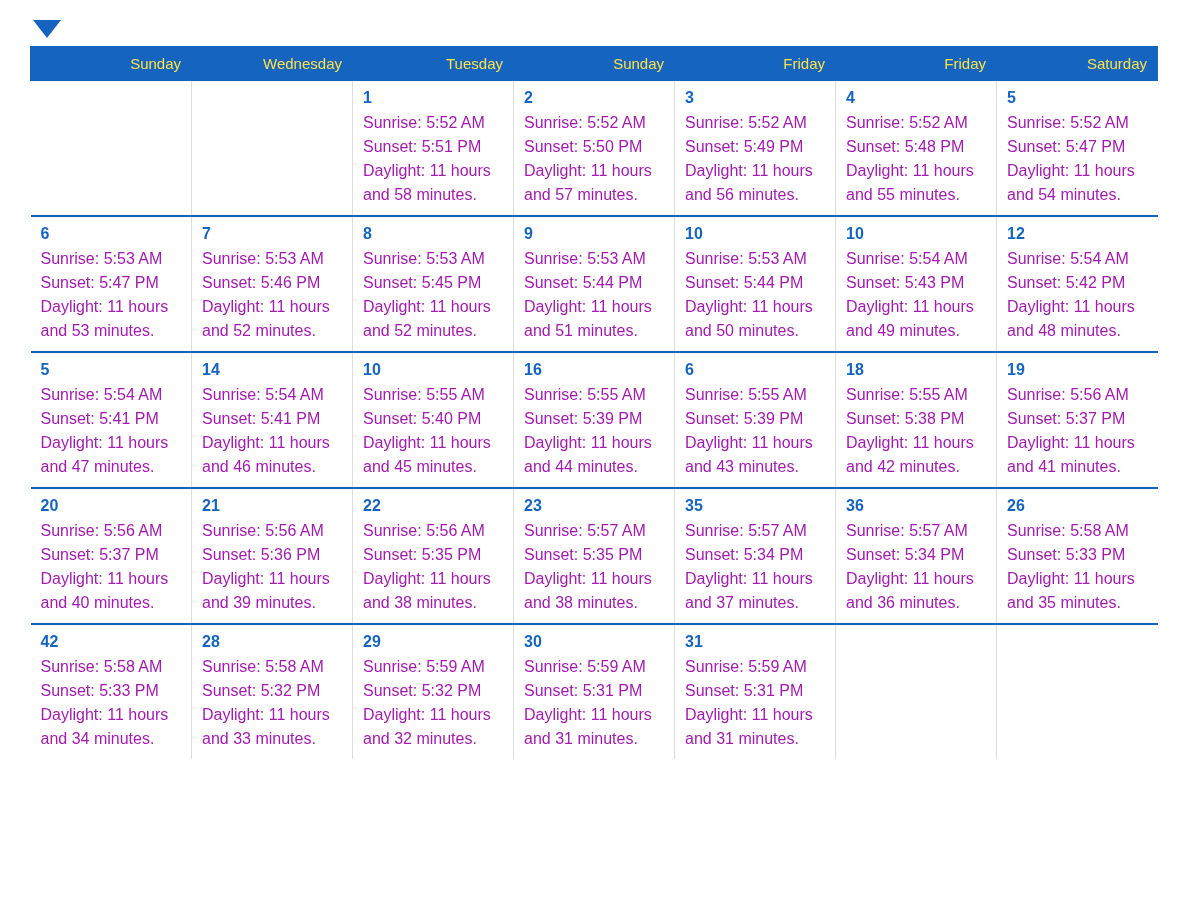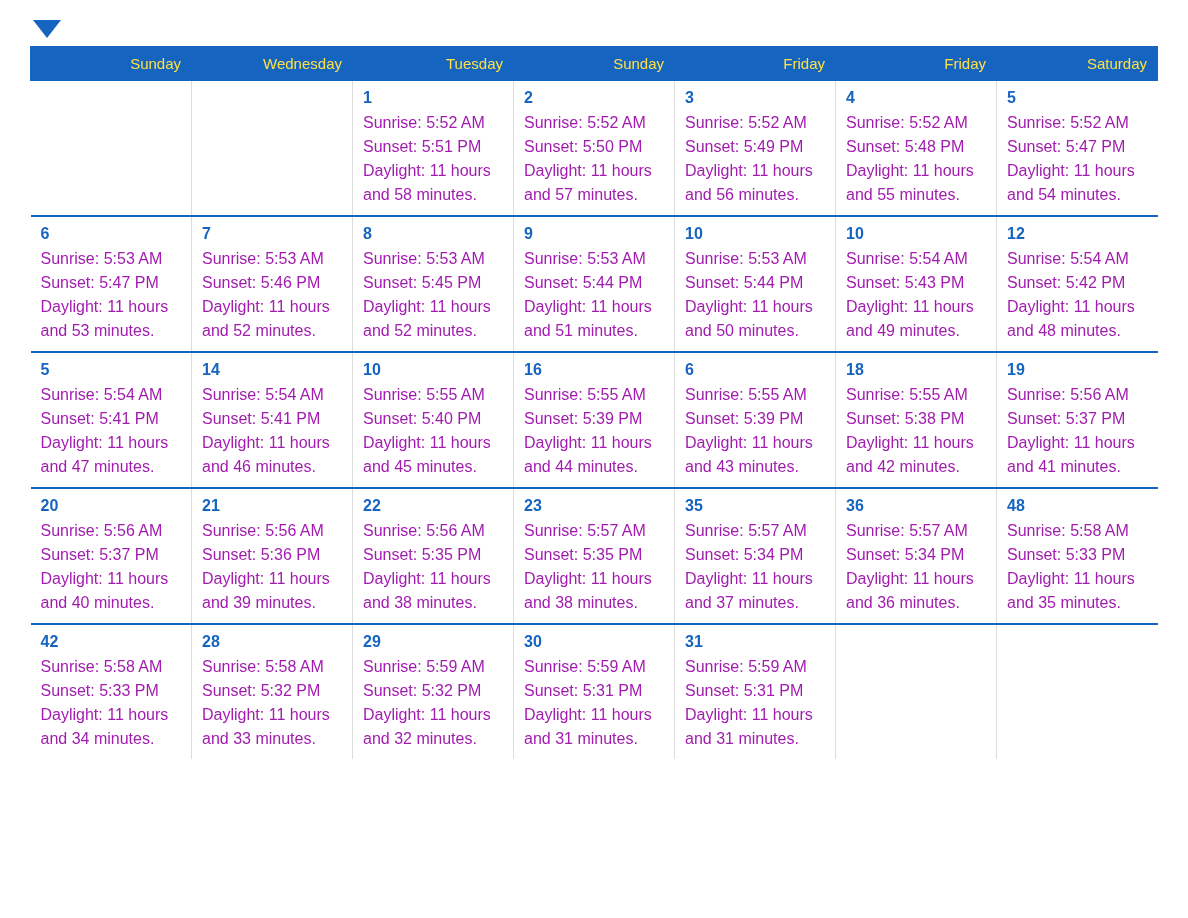--- a/index.html
+++ b/index.html
@@ -315,21 +315,21 @@
 and 37 minutes.</div>
         </td>
         <td>
           <span class="day-number">36</span>
           <div class="day-info" style="white-space: pre-line;">Sunrise: 5:57 AM
 Sunset: 5:34 PM
 Daylight: 11 hours
 and 36 minutes.</div>
         </td>
         <td>
-          <span class="day-number">48</span>
+          <span class="day-number">26</span>
           <div class="day-info" style="white-space: pre-line;">Sunrise: 5:58 AM
 Sunset: 5:33 PM
 Daylight: 11 hours
 and 35 minutes.</div>
         </td>
       </tr>
       <tr>
         <td>
           <span class="day-number">42</span>
           <div class="day-info" style="white-space: pre-line;">Sunrise: 5:58 AM

